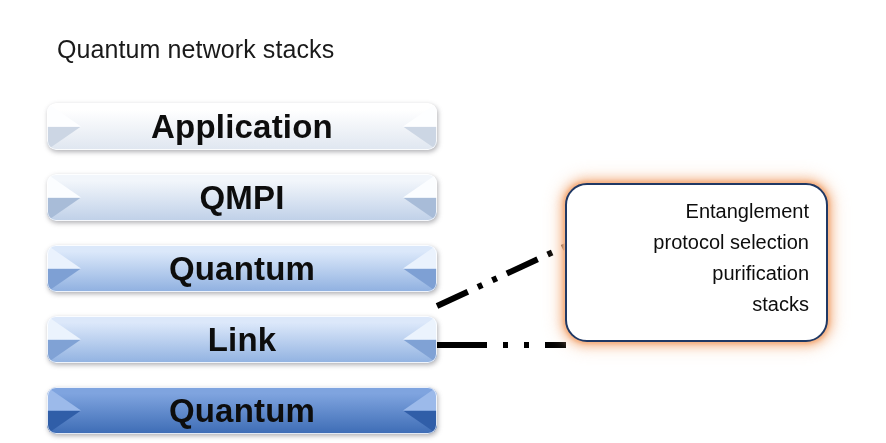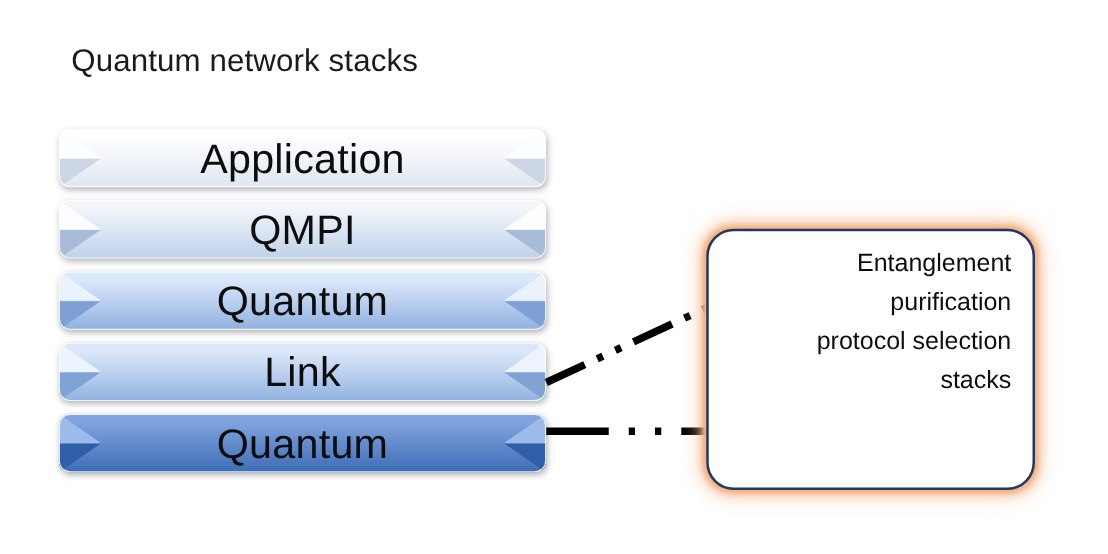--- a/index.html
+++ b/index.html
@@ -42,24 +42,25 @@
     position: absolute;
     left: 47px;
     top: 103px;
     width: 390px;
   }
 
   .layer {
     position: relative;
     width: 390px;
     height: 47px;
-    margin-bottom: 10px;
+    margin-bottom: 24px;
     border-radius: 9px;
     overflow: hidden;
     filter: drop-shadow(1.5px 2.5px 2.5px rgba(60,60,70,0.40));
+    font-weight: bold;
   }
 
   
   .layer .face {
     position: absolute;
     inset: 0;
     border-radius: 9px;
   }
 
   
@@ -111,21 +112,21 @@
     height: 443px;
     pointer-events: none;
   }
 
   
   #callout {
     position: absolute;
     left: 565px;
     top: 183px;
     width: 263px;
-    height: 209px;
+    height: 159px;
     box-sizing: border-box;
     border-radius: 22px;
     background: #ffffff;
     border: 2.5px solid #1F3864;
     box-shadow:
       0 0 3px 2px rgba(244,177,131,0.95),
       0 0 8px 4px rgba(244,177,131,0.75),
       0 0 16px 7px rgba(247,197,162,0.45);
   }
   #callout-text {
@@ -195,19 +196,19 @@
     </div>
 
   <svg id="connectors" viewBox="0 0 886 443" width="886" height="443" xmlns="http://www.w3.org/2000/svg">
     <line x1="437" y1="306" x2="566" y2="246" stroke="#000000" stroke-width="6" stroke-linecap="butt" stroke-dasharray="34 11 5 11 5 11"></line>
     <line x1="437" y1="345" x2="566" y2="345" stroke="#000000" stroke-width="6" stroke-linecap="butt" stroke-dasharray="50 16 5 16 5 16 34"></line>
   </svg>
 
   <div id="callout">
     <div id="callout-text">
         <div>Entanglement</div>
+        <div>protocol selection</div>
         <div>purification</div>
-        <div>protocol selection</div>
         <div>stacks</div>
       </div>
   </div>
 
 </div>
 
 </body></html>

